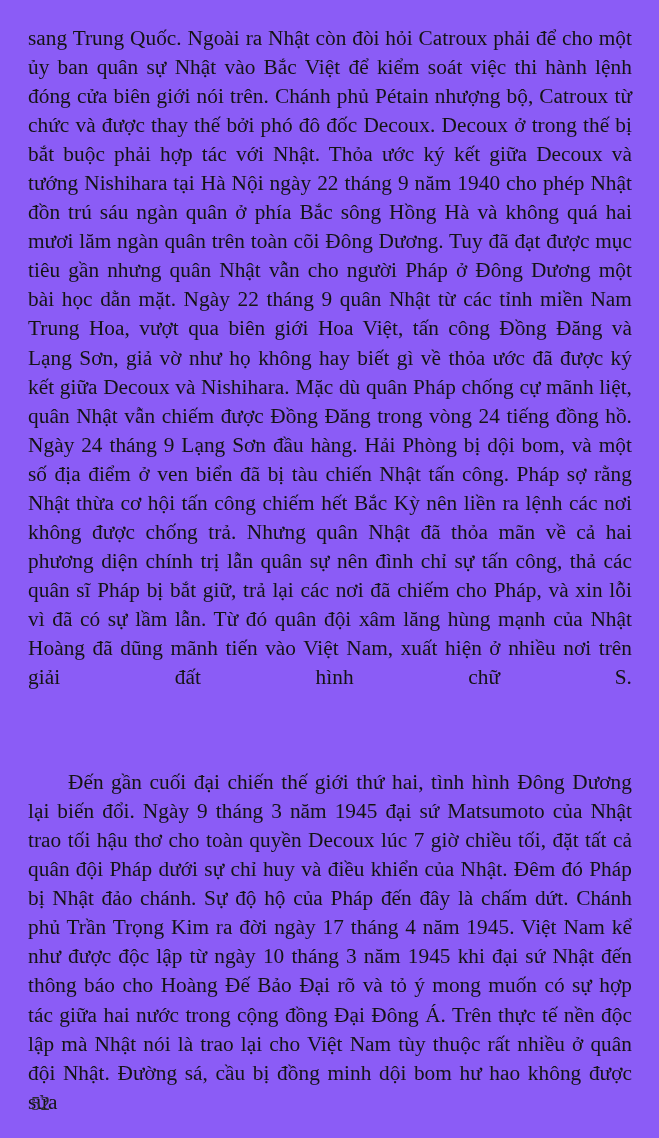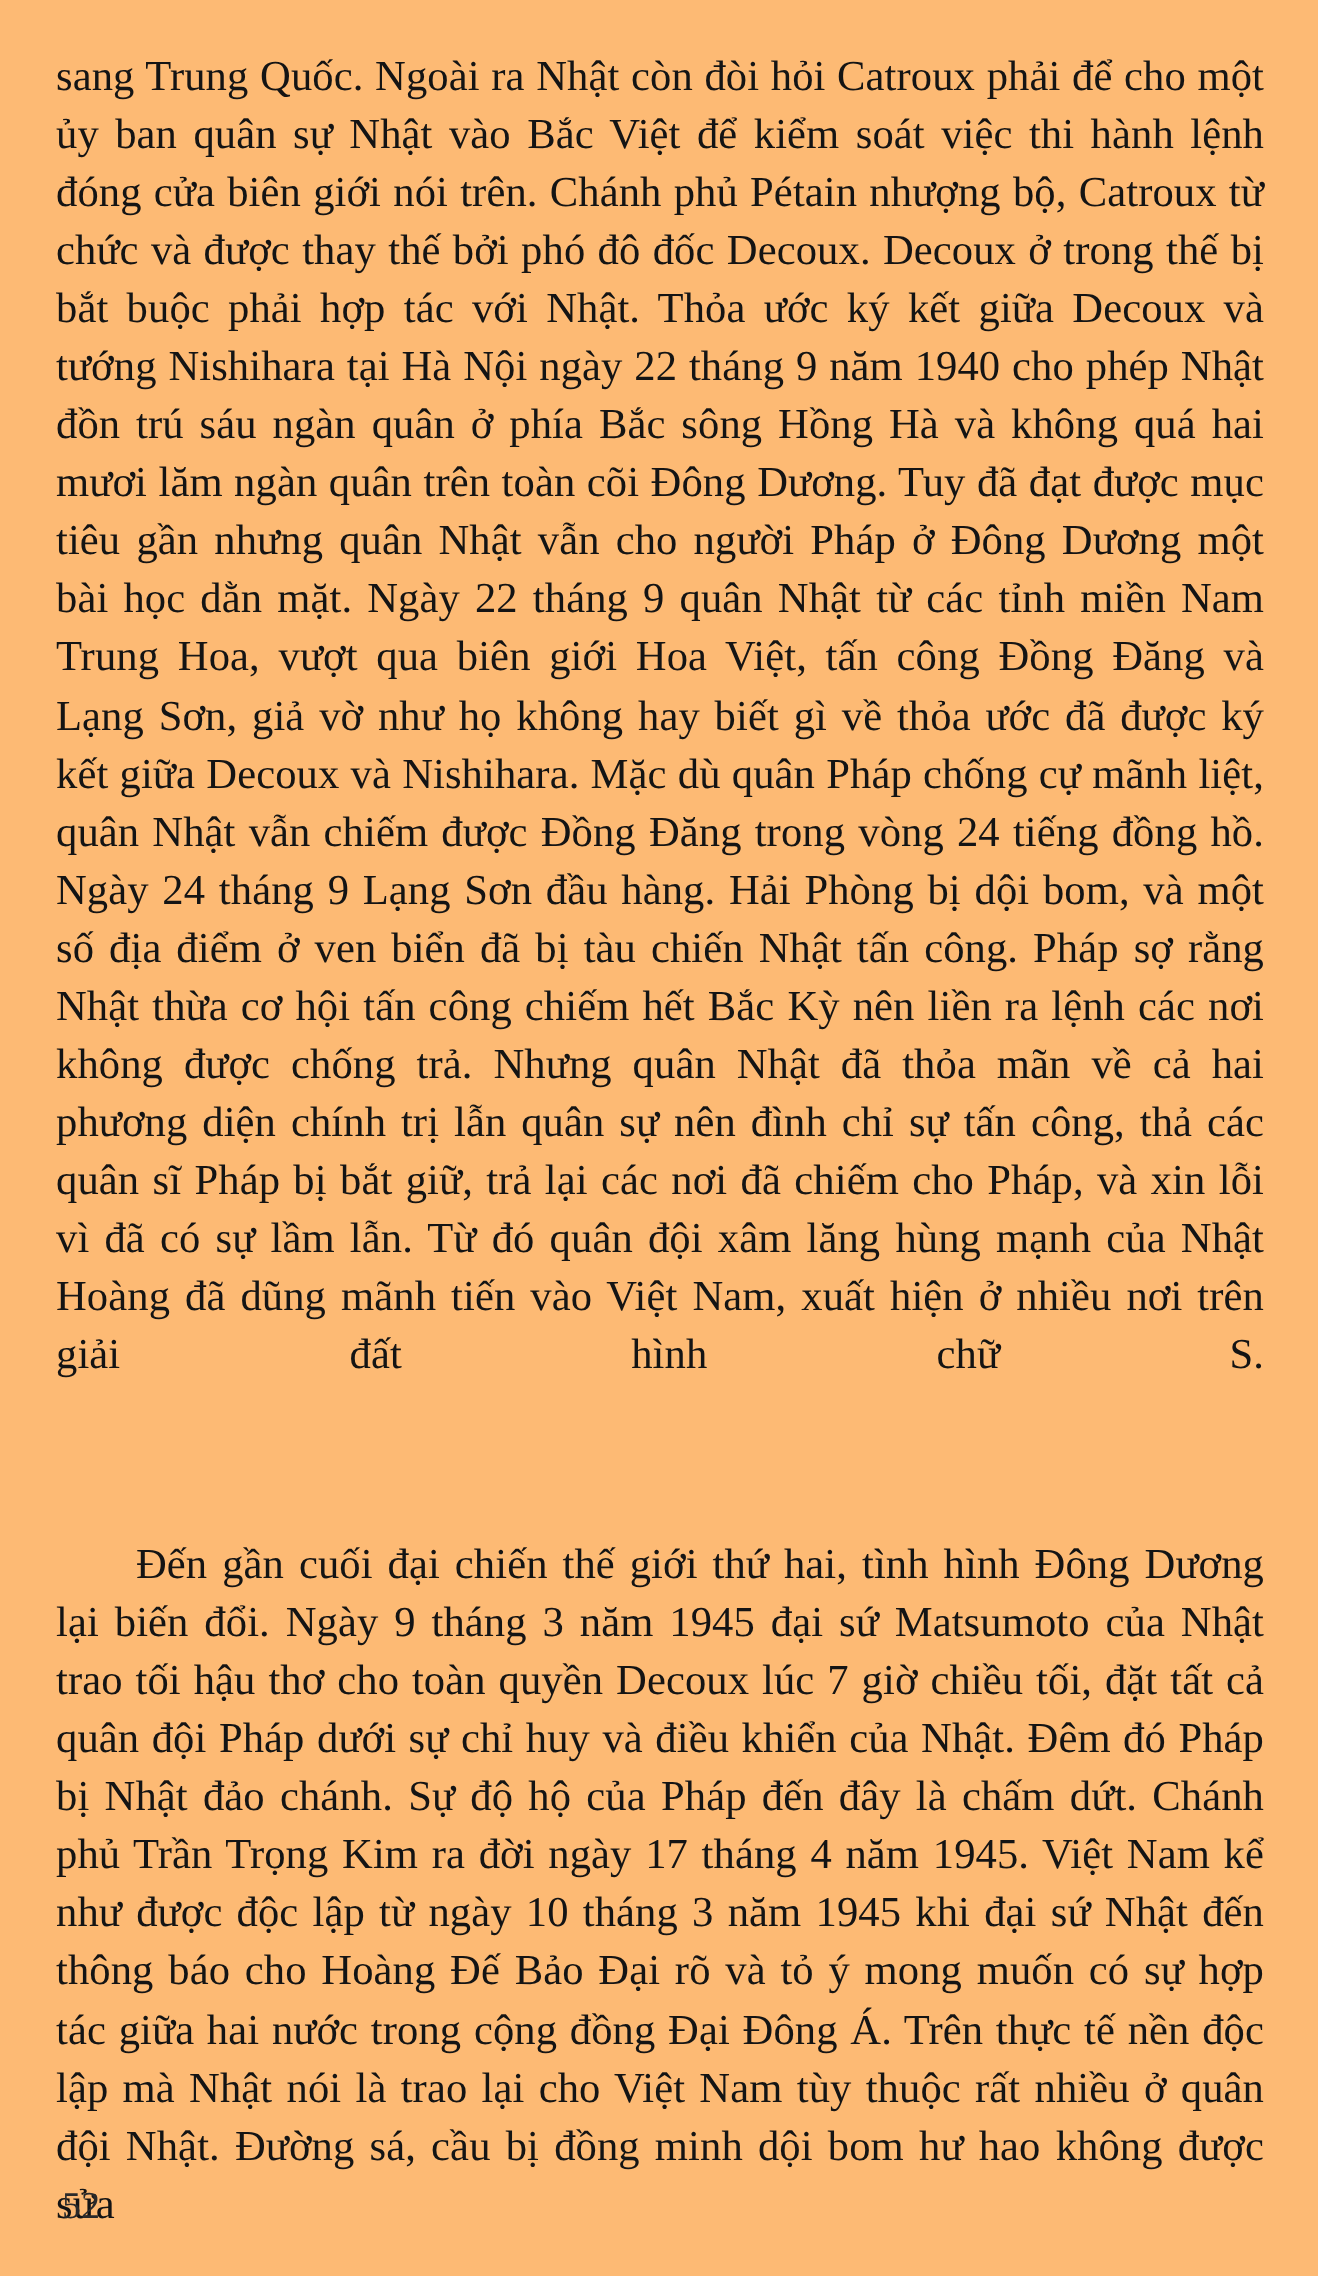--- a/index.html
+++ b/index.html
@@ -7,21 +7,21 @@
     padding: 0;
     background: #ffffff;
   }
   body {
     font-family: "Liberation Serif", "DejaVu Serif", serif;
   }
   .page {
     position: relative;
     width: 659px;
     height: 1138px;
-    background: #fdba74;
+    background: #8b5cf6;
     overflow: hidden;
     box-sizing: border-box;
   }
   .text-column {
     position: absolute;
     left: 28px;
     top: 24px;
     width: 604px;
   }
   .para {

